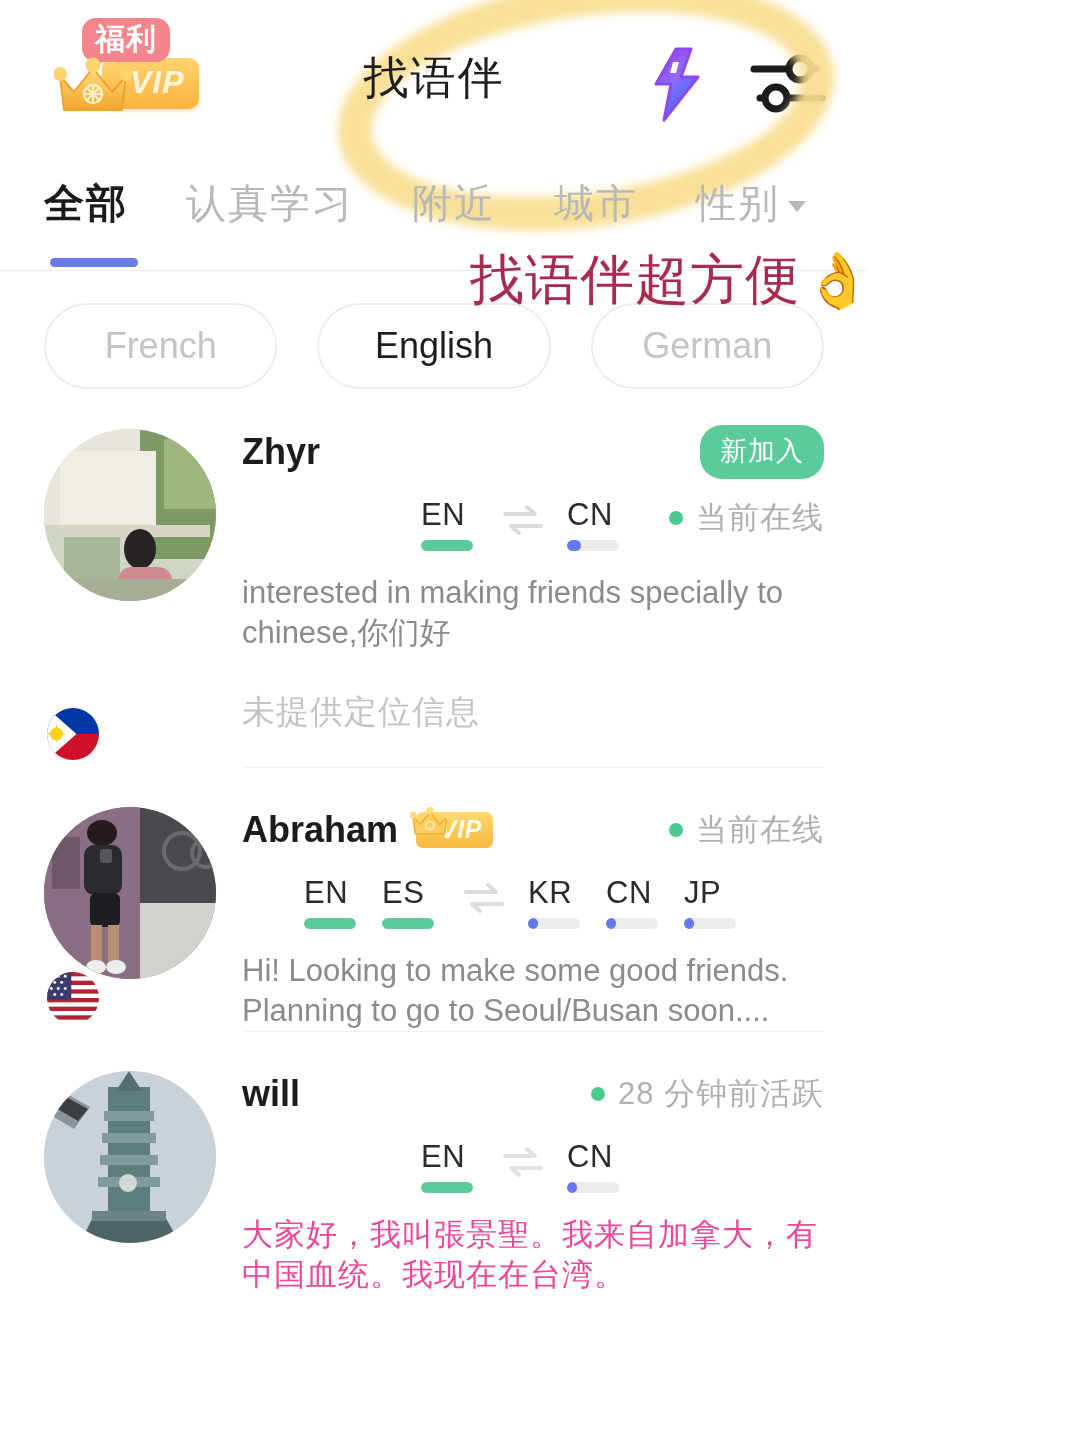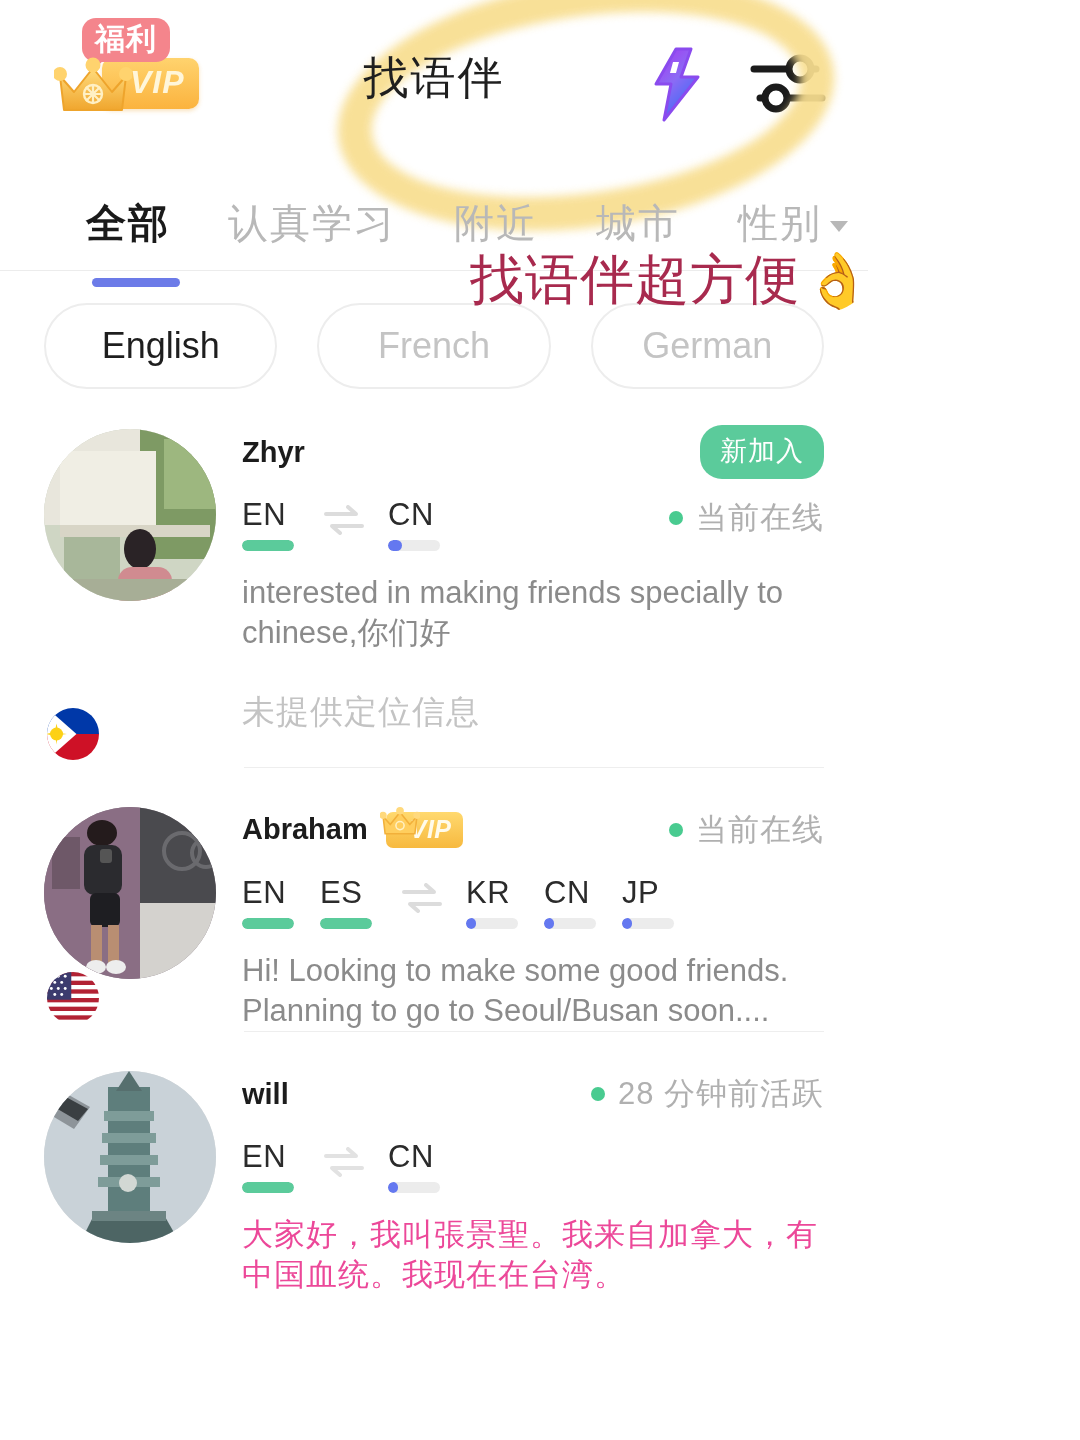--- a/index.html
+++ b/index.html
@@ -78,25 +78,24 @@
     filter: blur(5px);
     opacity: .93;
     z-index: 2;
     pointer-events: none;
   }
 
   
   .tabs {
     position: relative;
     height: 100px;
-    padding: 0 66px;
-    display: flex;
-    align-items: center;
+    padding: 0 44px;
+    display: flex;
+    align-items: flex-start;
     z-index: 3;
-    margin-left: 20px;
   }
   .tab {
     font-size: 40px;
     color: #b8b8b8;
     letter-spacing: 2px;
     margin-right: 58px;
     position: relative;
     padding-top: 6px;
     white-space: nowrap;
   }
@@ -199,21 +198,21 @@
   }
   .flag-badge > svg { display: block; width: 100%; height: 100%; }
 
   .user-info { flex: 1; padding-left: 26px; padding-top: 4px; }
   .name-row {
     display: flex;
     align-items: center;
     min-height: 58px;
   }
   .user-name {
-    font-size: 29px;
+    font-size: 36px;
     font-weight: bold;
     color: #1c1c1c;
     letter-spacing: 0px;
   }
   .vip-inline {
     margin-left: 18px;
     position: relative;
     display: inline-flex;
     align-items: center;
   }
@@ -252,20 +251,21 @@
     background: #49CB90;
     margin-right: 13px;
   }
 
   
   .lang-row {
     display: flex;
     align-items: flex-start;
     margin-top: 18px;
     position: relative;
+    justify-content: center;
   }
   .lang-item { margin-right: 26px; }
   .lang-code {
     font-size: 31px;
     color: #2b2b2b;
     letter-spacing: .5px;
     line-height: 1;
   }
   .lang-bar {
     margin-top: 10px;
@@ -367,25 +367,25 @@
   </div>
 
   <div class="red-note">
     <span>找语伴超方便</span>
     <span class="ok-hand">👌</span>
   </div>
 
   <div class="tabs-divider"></div>
 
   <div class="lang-pills">
+    <div class="pill">
+      <span>French</span>
+    </div>
     <div class="pill active">
       <span>English</span>
-    </div>
-    <div class="pill">
-      <span>French</span>
     </div>
     <div class="pill">
       <span>German</span>
     </div>
   </div>
 
   <div class="user-list">
 
     <div class="user-card">
       <div class="avatar-wrap">

